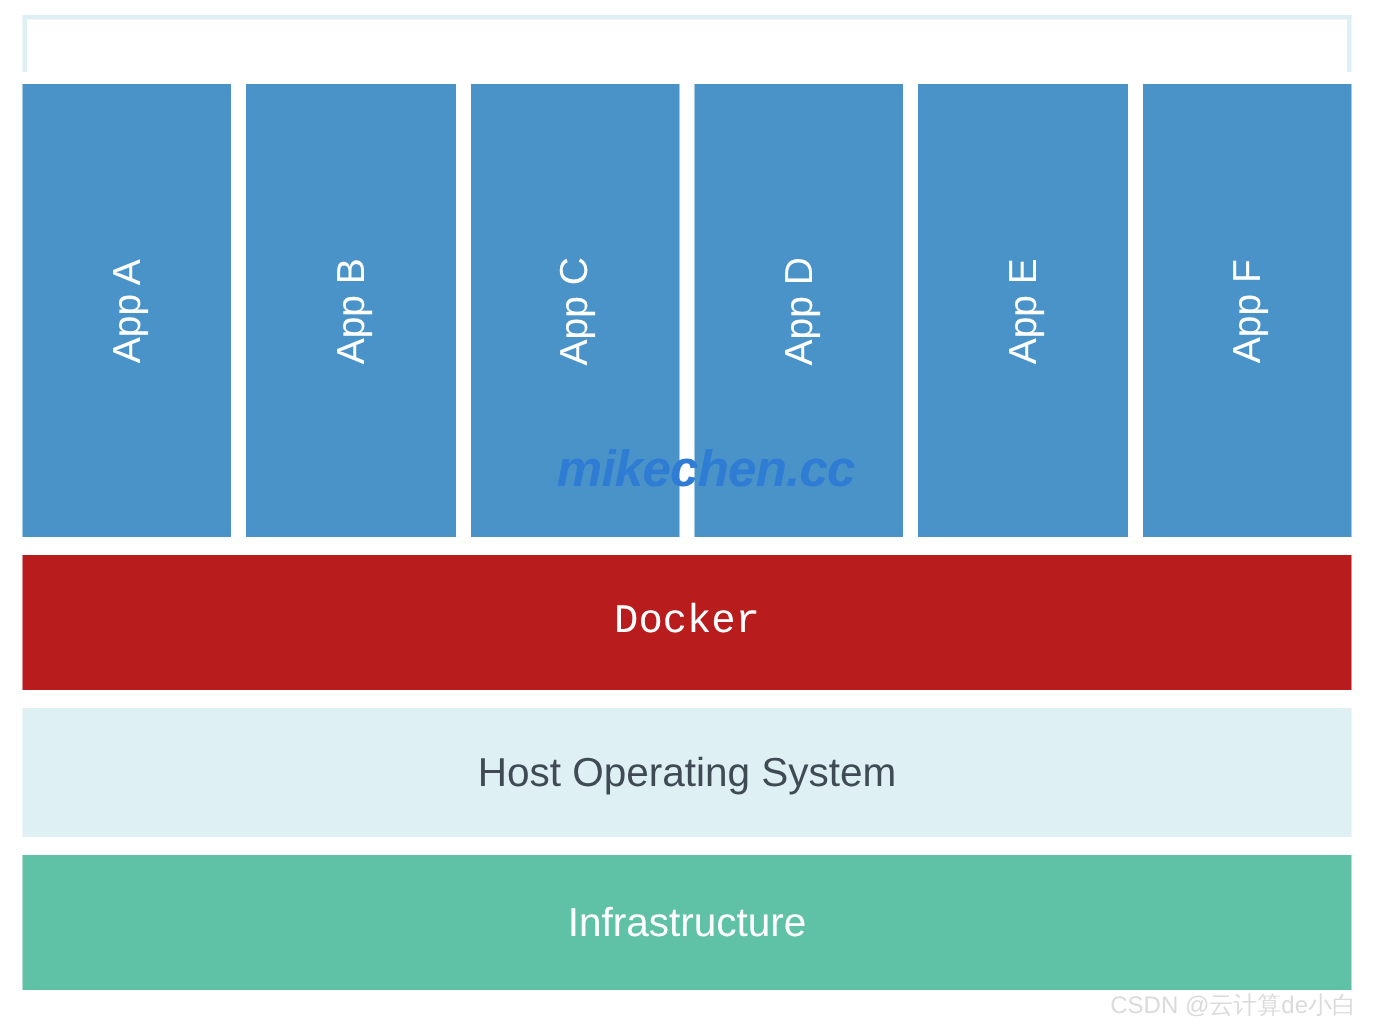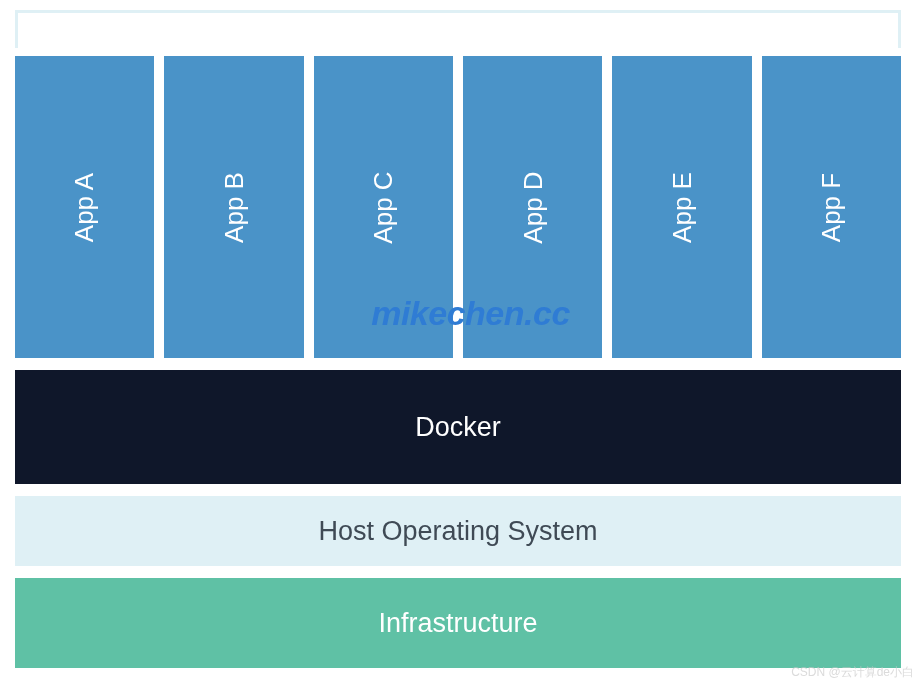--- a/index.html
+++ b/index.html
@@ -43,26 +43,27 @@
     }
     .layer-row {
       display: flex;
       align-items: center;
       justify-content: center;
       margin-bottom: 12px;
       font-size: 27px;
       font-weight: 300;
     }
     .docker-layer {
-      height: 114px;
-      background: #0f172a;
+      height: 90px;
+      background: #b91c1c;
       color: #ffffff;
+      font-family: Liberation Mono, monospace;
     }
     .host-os-layer {
-      height: 70px;
+      height: 86px;
       background: #dff0f5;
       color: #3f4a55;
     }
     .infra-layer {
       height: 90px;
       background: #5fc1a5;
       color: #ffffff;
       margin-bottom: 12px;
     }
     .watermark-center {
@@ -76,22 +77,22 @@
       font-style: italic;
       color: #2f7cd4;
       pointer-events: none;
       z-index: 10;
       letter-spacing: -0.5px;
       padding-left: 25px;
     }
     .watermark-bottom {
       position: absolute;
       bottom: 3px;
-      right: 2px;
-      font-size: 12px;
+      right: 12px;
+      font-size: 16px;
       color: rgba(200, 200, 200, 0.65);
       font-weight: 300;
       z-index: 10;
     }
   </style>
 </head>
 <body>
 
 <div class="container">
   <div class="top-bracket"></div>

